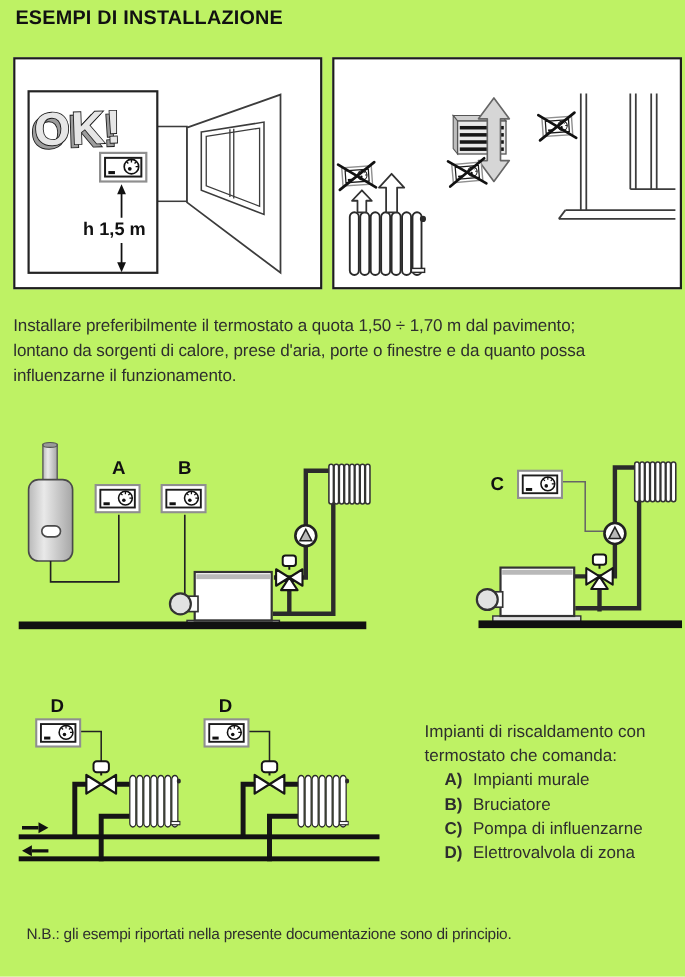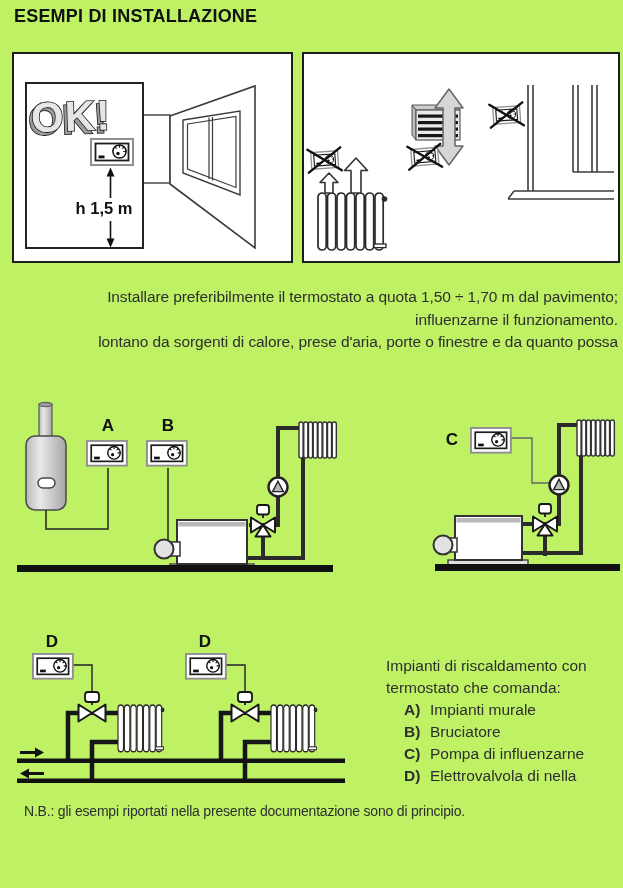--- a/index.html
+++ b/index.html
@@ -5,28 +5,28 @@
   html,body{margin:0;padding:0;background:#fff;}
   .page{position:relative;width:623px;height:888px;background:#bef264;overflow:hidden;
         font-family:"Liberation Sans",sans-serif;color:#1a1a1a;}
   .page-title{position:absolute;left:14px;top:6px;margin:0;font-size:18px;font-weight:bold;
         letter-spacing:.2px;color:#111;}
   svg.fig{position:absolute;}
   .panel{position:absolute;border:2px solid #1d1d1d;background:#fff;box-sizing:border-box;}
   #panel-ok{left:12px;top:52px;width:281px;height:211px;}
   #panel-wrong{left:302px;top:52px;width:318px;height:211px;}
   .intro{position:absolute;left:12px;top:286px;width:606px;margin:0;font-size:15.5px;
-        line-height:22.5px;color:#2e2e2e;letter-spacing:-0.1px;text-align:right;}
+        line-height:22.5px;color:#2e2e2e;letter-spacing:-0.1px;}
   .intro span{display:block;}
   .legend{position:absolute;left:386px;top:655px;width:240px;font-size:15.5px;
         line-height:22px;color:#2e2e2e;}
   .legend-heading{display:block;}
   .legend-row{white-space:nowrap;}
   .legend-key{font-weight:bold;display:inline-block;width:26px;margin-left:18px;}
-  .note{position:absolute;left:24px;top:803px;margin:0;font-size:14px;
+  .note{position:absolute;left:24px;top:841px;margin:0;font-size:14px;
         letter-spacing:-0.2px;color:#2e2e2e;}
   
   text.dlabel{font-family:"Liberation Sans",sans-serif;font-size:17px;font-weight:bold;fill:#111;}
   text.h-label{font-family:"Liberation Sans",sans-serif;font-size:16.5px;font-weight:bold;fill:#111;}
   text.ok-front{font-family:"Liberation Sans",sans-serif;font-size:42px;font-weight:bold;
         fill:#e6e6e6;stroke:#1a1a1a;stroke-width:1.6px;paint-order:stroke;letter-spacing:1px;}
   text.ok-back{font-family:"Liberation Sans",sans-serif;font-size:42px;font-weight:bold;
         fill:#9c9c9c;stroke:#1a1a1a;stroke-width:1.6px;paint-order:stroke;letter-spacing:1px;}
 </style>
 </head>
@@ -151,22 +151,22 @@
       <rect x="116" y="82" width="40" height="3.2" fill="#161616"></rect>
     </g>
     <path d="M147,37 L161,56 L153,56 L153,94 L161,94 L147,113 L133,94 L141,94 L141,56 L133,56 Z" fill="#d6d6d6" stroke="#666" stroke-width="1.5" stroke-linejoin="round"></path>
     <use href="#sym-thermo-x" xlink:href="#sym-thermo-x" transform="translate(8,100) rotate(-4)"></use>
     <use href="#sym-thermo-x" xlink:href="#sym-thermo-x" transform="translate(108,97) rotate(-5)"></use>
     <use href="#sym-thermo-x" xlink:href="#sym-thermo-x" transform="translate(190,55) rotate(-4)"></use>
   </svg>
 
   <p class="intro">
     <span>Installare preferibilmente il termostato a quota 1,50 ÷ 1,70 m dal pavimento;</span>
+    <span>lontano da sorgenti di calore, prese d'aria, porte o finestre e da quanto possa</span>
     <span>influenzarne il funzionamento.</span>
-    <span>lontano da sorgenti di calore, prese d'aria, porte o finestre e da quanto possa</span>
   </p>
 
   <svg class="fig" style="left:12px;top:398px" width="330" height="180" viewBox="0 0 330 180" xmlns="http://www.w3.org/2000/svg" xmlns:xlink="http://www.w3.org/1999/xlink">
     <g stroke="#2b2b2b" stroke-width="4" fill="none">
       <path d="M288,30 H266 V127 H237"></path>
       <path d="M251,134 V161"></path>
       <path d="M291,56 V160 H236"></path>
     </g>
     <g>
       <rect x="27" y="6" width="13" height="34" fill="url(#gradH)" stroke="#555" stroke-width="1.2"></rect>
@@ -250,19 +250,19 @@
     <div class="legend-row">
       <span class="legend-key">A)</span><span>Impianti murale</span>
     </div>
     <div class="legend-row">
       <span class="legend-key">B)</span><span>Bruciatore</span>
     </div>
     <div class="legend-row">
       <span class="legend-key">C)</span><span>Pompa di influenzarne</span>
     </div>
     <div class="legend-row">
-      <span class="legend-key">D)</span><span>Elettrovalvola di nella</span>
+      <span class="legend-key">D)</span><span>Elettrovalvola di zona</span>
     </div>
   </div>
 
   <p class="note">N.B.: gli esempi riportati nella presente documentazione sono di principio.</p>
 
 </div>
 
 </body></html>

